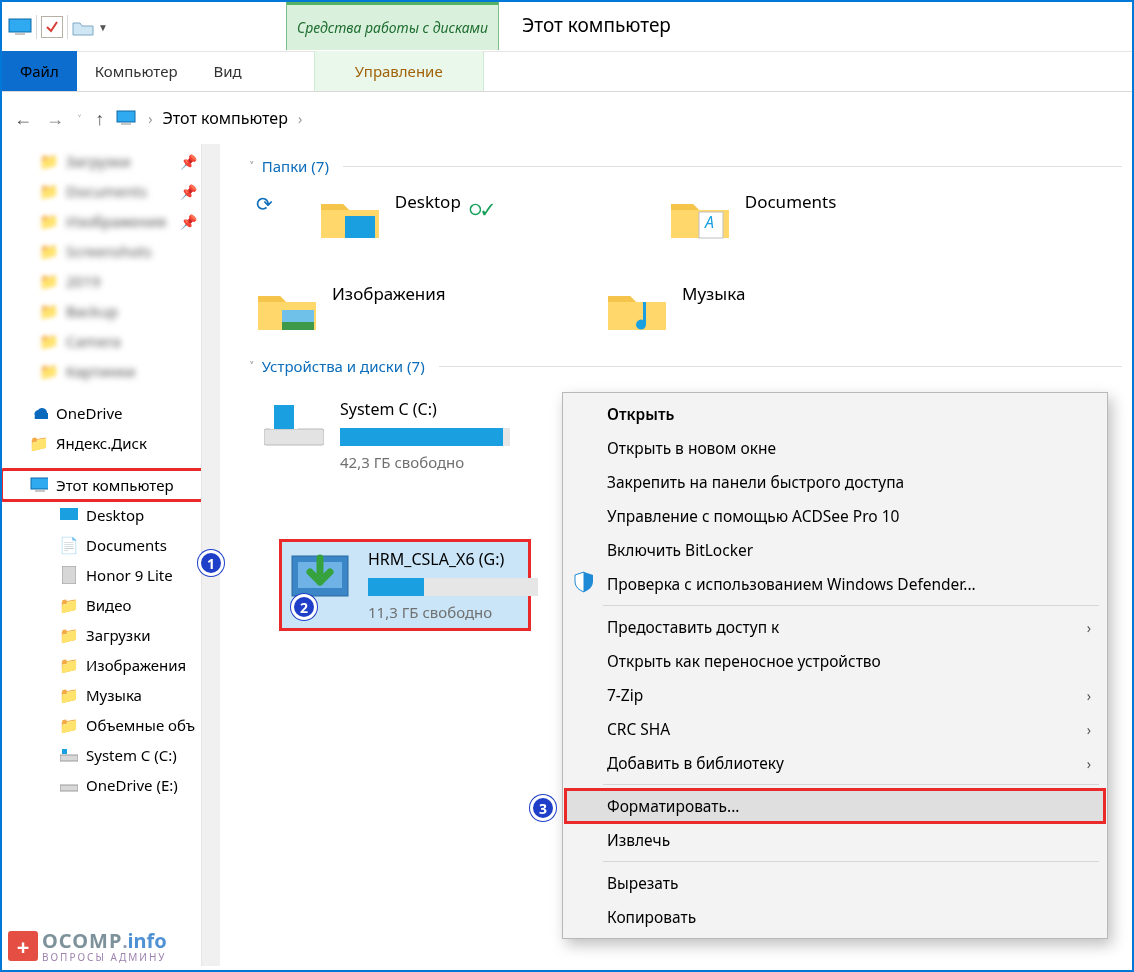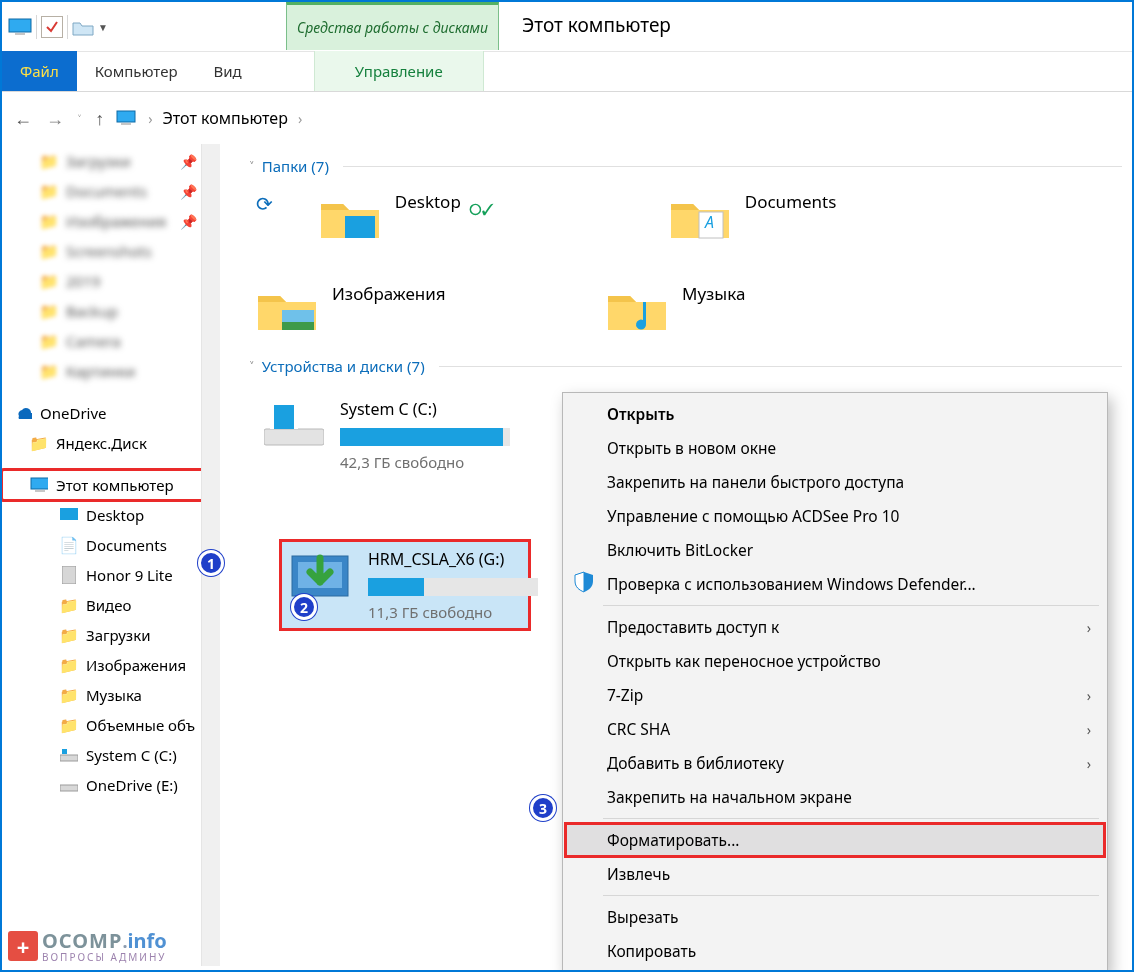--- a/index.html
+++ b/index.html
@@ -8,22 +8,22 @@
   
   .titlebar { display: flex; align-items: stretch; height: 50px; border-bottom: 1px solid #e5e5e5; }
   .qat { display: flex; align-items: center; gap: 4px; padding: 2px 6px; }
   .qat .sep { width: 1px; height: 24px; background: #d7d7d7; }
   .drive-tools { background: #d9f1dc; border: 1px solid #7bbf8a; border-bottom: none; border-top: 3px solid #54b164; padding: 4px 10px; color: #1f6d30; font-size: 14px; display: flex; align-items: center; margin-left: auto; margin-right: auto; font-style: italic; }
   .title { position: absolute; left: 520px; top: 10px; font-size: 19px; color: #000; }
 
   
   .ribbon-tabs { display: flex; align-items: flex-end; height: 40px; border-bottom: 1px solid #d9d9d9; }
   .tab { padding: 10px 18px; font-size: 15px; color: #333; cursor: default; }
-  .tab.active { background: #0c6dcf; color: #fde047; }
-  .tab.tool { background: #eaf8ec; color: #15803d; border-left:1px solid #cfe9d3; border-right:1px solid #cfe9d3;}
+  .tab.active { background: #0c6dcf; color: #000000; }
+  .tab.tool { background: #eaf8ec; color: #a16207; border-left:1px solid #cfe9d3; border-right:1px solid #cfe9d3;}
 
   
   .navbar { display: flex; align-items: center; gap: 12px; padding: 14px 12px; }
   .nav-icons { display:flex; align-items:center; gap:14px; color:#808080; }
   .nav-icons span { font-size:18px; }
   .nav-icons .enabled { color:#555; }
   .breadcrumb { display:flex; align-items:center; gap:6px; font-size:16px; }
   .crumb-sep { color:#9a9a9a; padding:0 4px; font-size:14px;}
 
   
@@ -175,21 +175,21 @@
     <div class="tree-item blur">
         <span class="fi">📁</span>
         <span class="label">Camera</span>
       </div>
     <div class="tree-item blur">
         <span class="fi">📁</span>
         <span class="label">Картинки</span>
       </div>
 
     <div class="tree-gap"></div>
-    <div class="tree-item" style="padding-left:12px;">
+    <div class="tree-item" style="padding-left:28px;">
         <span class="fi">
           <svg width="20" height="14">
             <path d="M5 10a4 4 0 0 1 3-6 5 5 0 0 1 9 3 3 3 0 0 1 0 6H5a3 3 0 0 1 0-3z" fill="#0b69bd"></path>
           </svg>
         </span>
         <span class="label">OneDrive</span>
       </div>
     <div class="tree-item" style="padding-left:28px;">
         <span class="fi">📁</span>
         <span class="label">Яндекс.Диск</span>
@@ -381,21 +381,20 @@
       <span class="sub">›</span>
     </div>
   <div class="row">
       <span>CRC SHA</span>
       <span class="sub">›</span>
     </div>
   <div class="row">
       <span>Добавить в библиотеку</span>
       <span class="sub">›</span>
     </div>
-  <div class="row">Закрепить на начальном экране</div>
   <hr>
   <div class="row hover hl">Форматировать...</div>
   <div class="row">Извлечь</div>
   <hr>
   <div class="row">Вырезать</div>
   <div class="row">Копировать</div>
 </div>
 
 <div class="badge" style="left:196px; top:548px;">1</div>
 <div class="badge" style="left:289px; top:592px;">2</div>

